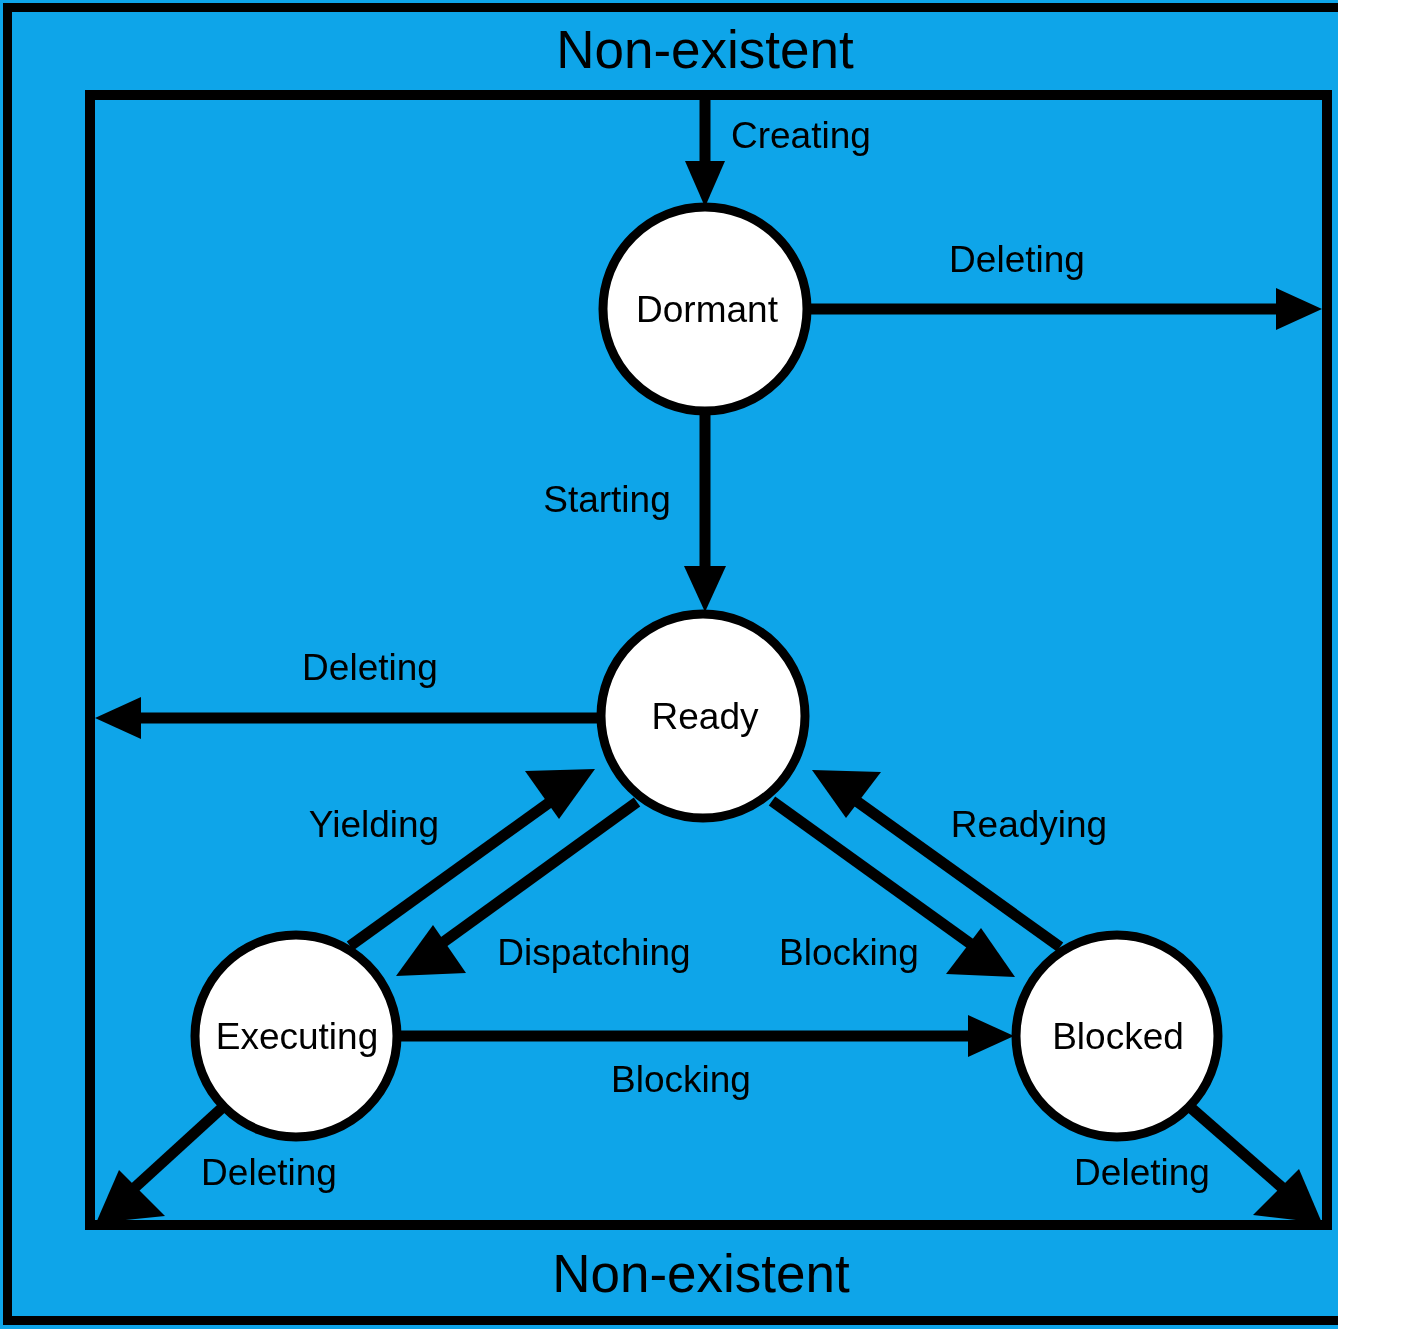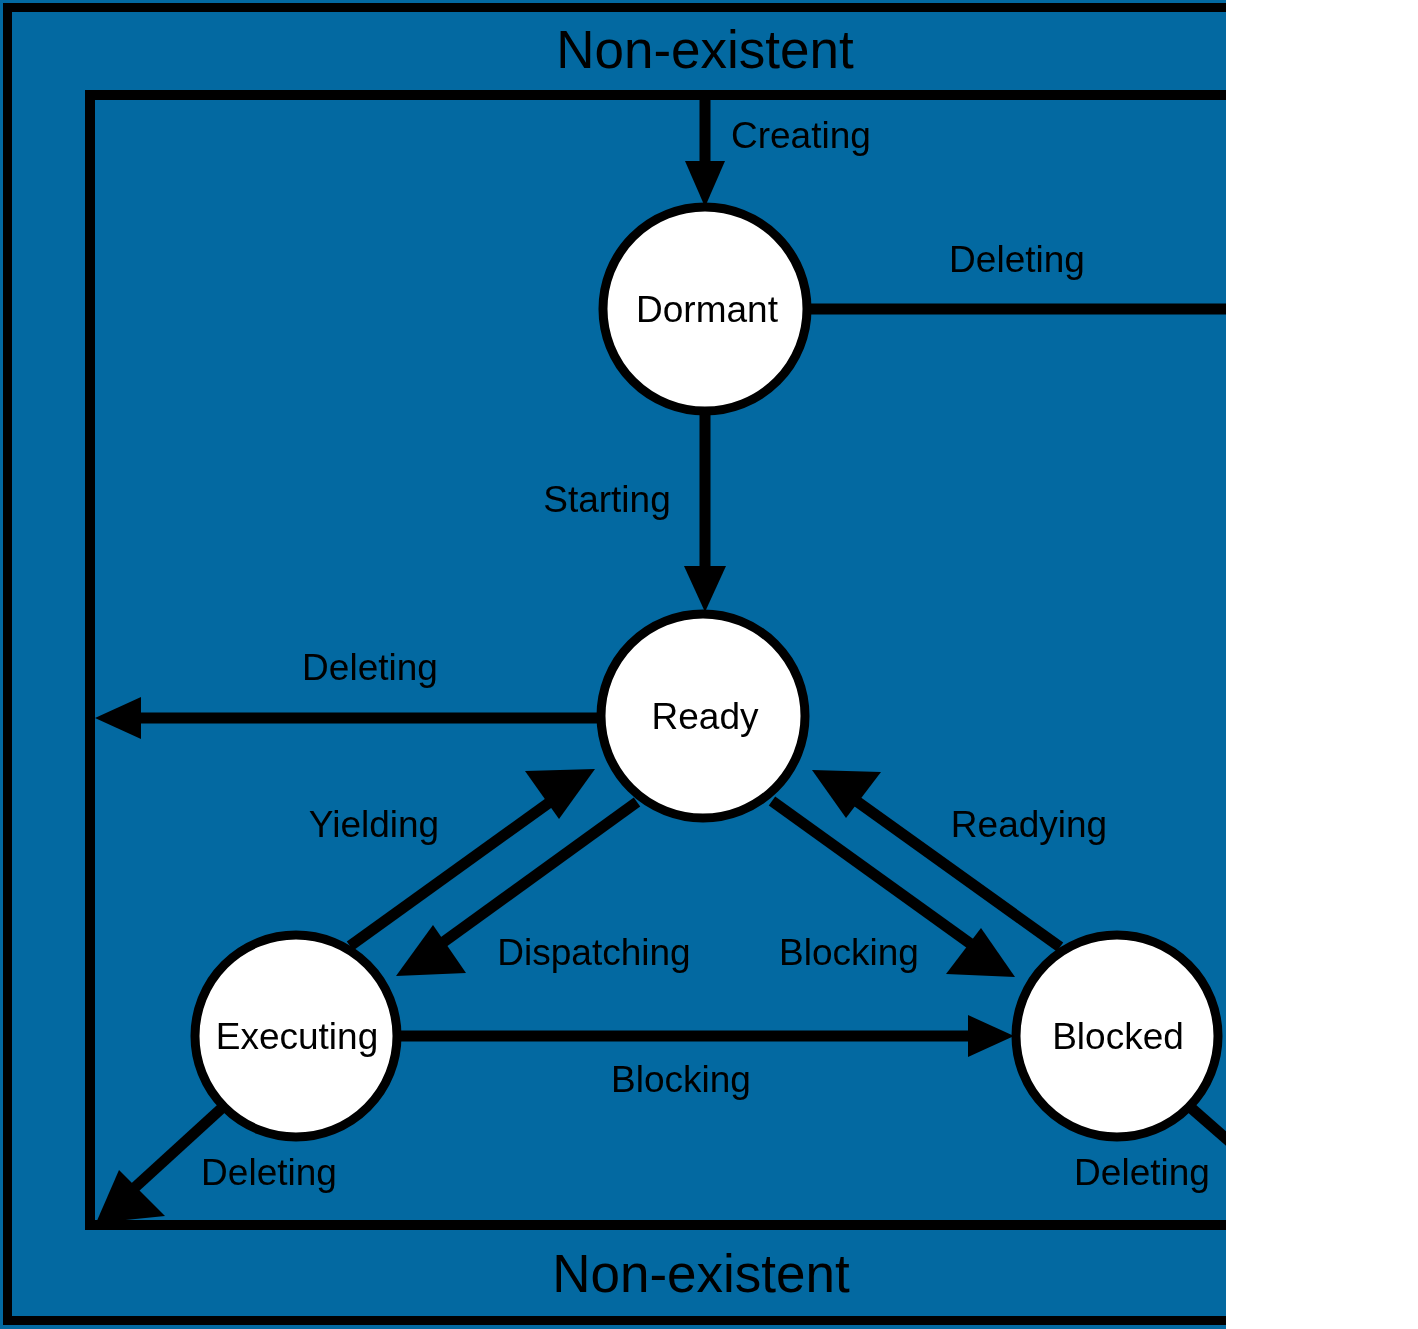--- a/index.html
+++ b/index.html
@@ -6,23 +6,23 @@
   html, body {
     margin: 0;
     padding: 0;
     background: #ffffff;
   }
   body {
     font-family: "Liberation Sans", sans-serif;
   }
   #canvas {
     position: relative;
-    width: 1226px;
+    width: 1338px;
     height: 1329px;
-    background: #0369a1;
+    background: #0ea5e9;
     overflow: hidden;
   }
   #diagram-svg {
     position: absolute;
     left: 0;
     top: 0;
     width: 1418px;
     height: 1329px;
     display: block;
   }

